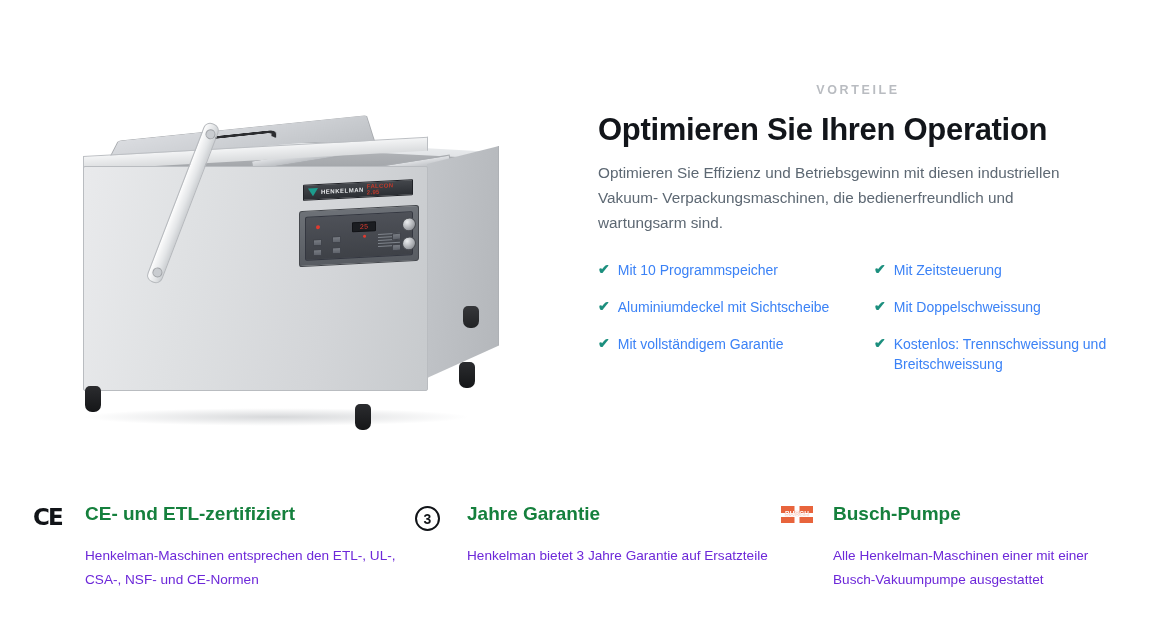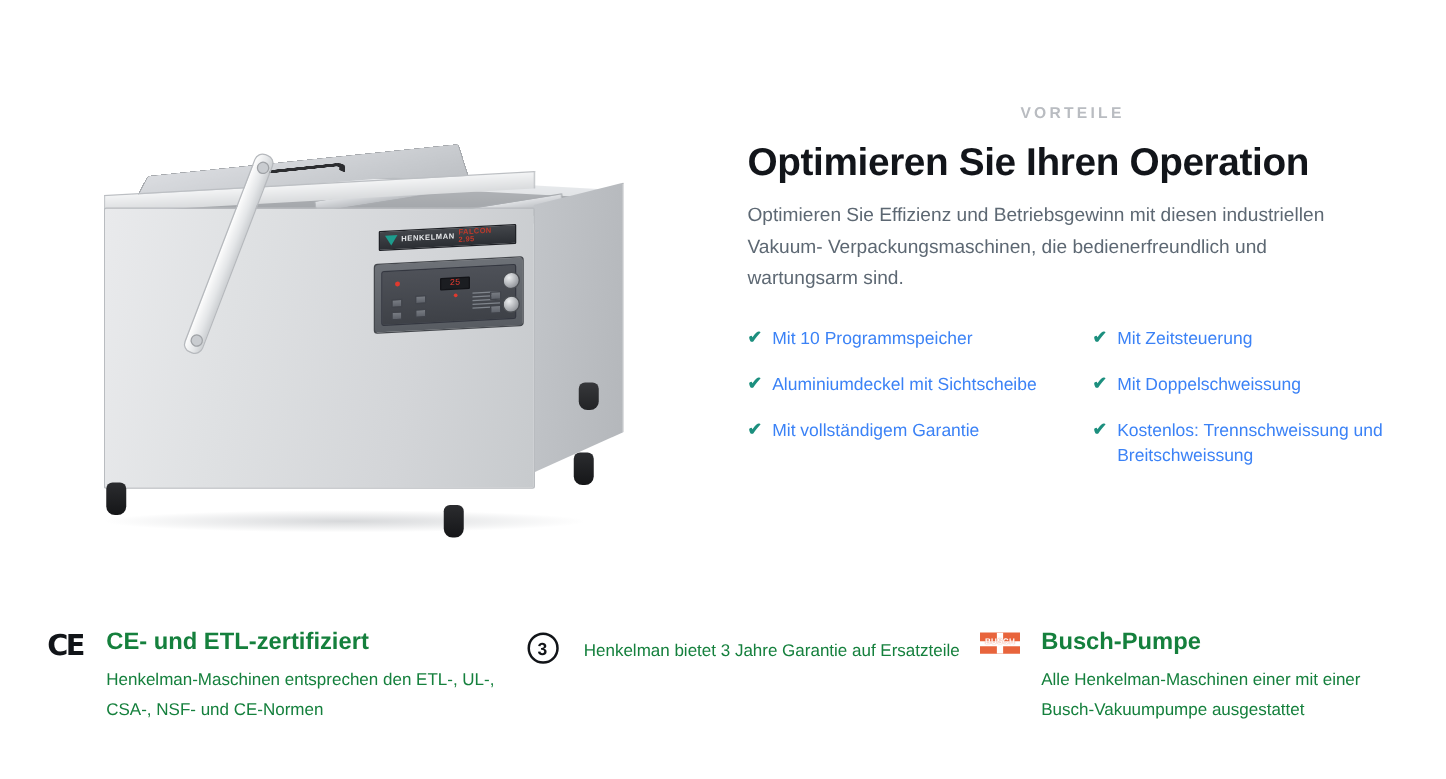--- a/index.html
+++ b/index.html
@@ -179,21 +179,21 @@
 
   
   .features {
     position:absolute; left:0; top:503px; width:1157px;
     display:flex;
   }
   .feature { display:flex; gap:14px; }
   .feature.f1 { margin-left:33px; width:390px; }
   .feature.f2 { margin-left:-8px; width:375px; }
   .feature.f3 { margin-left:-9px; width:330px; }
-  .f-icon { flex:none; width:38px; display:flex; justify-content:center; padding-top:3px; }
+  .f-icon { flex:none; width:38px; display:flex; justify-content:flex-start; padding-top:3px; }
 
   .ce-mark { font-size:23px; font-weight:bold; color:#111418; letter-spacing:-2px; line-height:1; font-family:"DejaVu Sans", sans-serif; }
   .circle3 {
     width:25px;height:25px;border-radius:50%;border:2.4px solid #111418;
     display:flex;align-items:center;justify-content:center;
     font-size:14px;font-weight:bold;color:#111418;line-height:1;
   }
   .busch {
     width:32px;height:17px;background:#e8643c;position:relative;
     display:flex;align-items:center;justify-content:center;overflow:hidden;
@@ -204,21 +204,21 @@
   }
   .busch::after {
     content:""; position:absolute; top:50%; left:0; width:100%; height:4px;
     background:#fff; transform:translateY(-50%);
   }
   .busch span {
     position:relative; z-index:2; color:#fff; font-size:6.5px; font-weight:bold;
     letter-spacing:.2px; line-height:1; text-shadow:0 0 1px #e8643c;
   }
   .f-title { font-size:19px; font-weight:bold; color:#15803d; line-height:1.2; }
-  .f-desc  { margin-top:6px; font-size:13.6px; line-height:1.75; color:#15803d; }
+  .f-desc  { margin-top:18px; font-size:13.6px; line-height:1.75; color:#6d28d9; }
 </style>
 </head>
 <body>
 
 <div class="page">
 
   <div class="photo-wrap">
     <div class="photo-stage">
 
       <div class="m-shadow"></div>
@@ -322,20 +322,21 @@
         <div class="f-title">CE- und ETL-zertifiziert</div>
         <div class="f-desc">Henkelman-Maschinen entsprechen den ETL-, UL-, CSA-, NSF- und CE-Normen</div>
       </div>
     </div>
 
     <div class="feature f2">
       <div class="f-icon">
         <span class="circle3">3</span>
       </div>
       <div>
+        <div class="f-title">Jahre Garantie</div>
         <div class="f-desc">Henkelman bietet 3 Jahre Garantie auf Ersatzteile</div>
       </div>
     </div>
 
     <div class="feature f3">
       <div class="f-icon">
         <span class="busch">
           <span>BUSCH</span>
         </span>
       </div>

